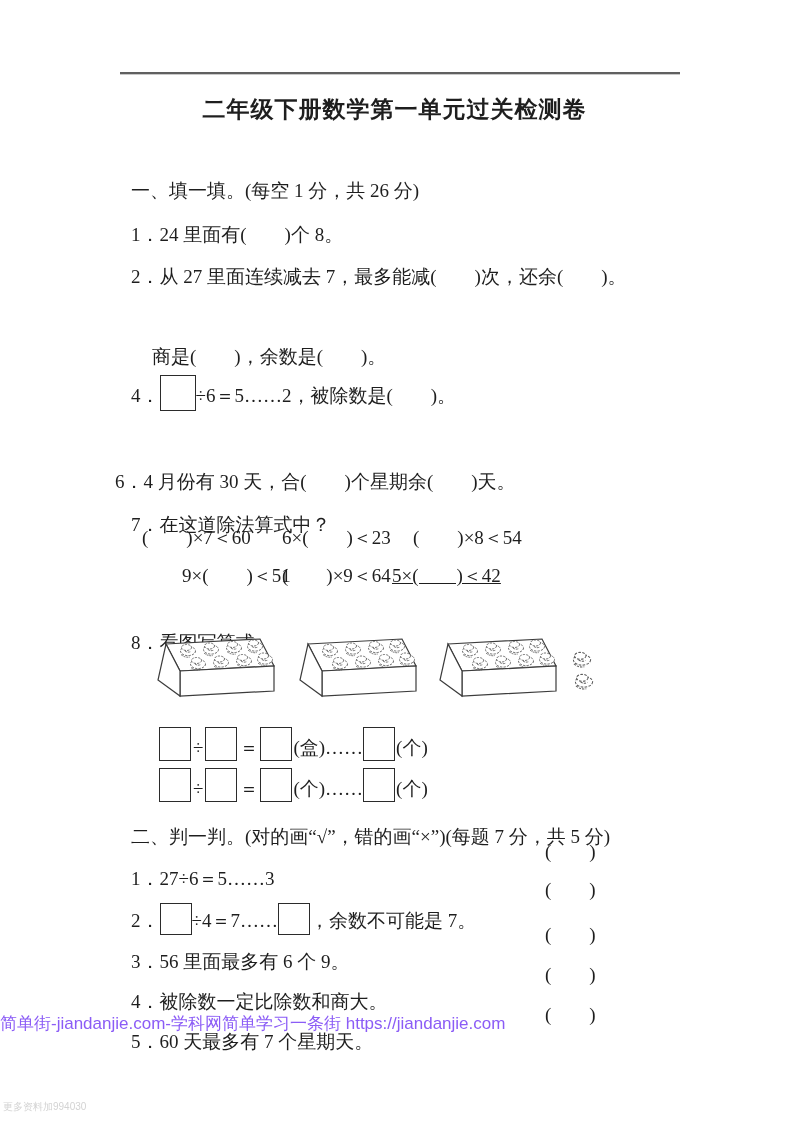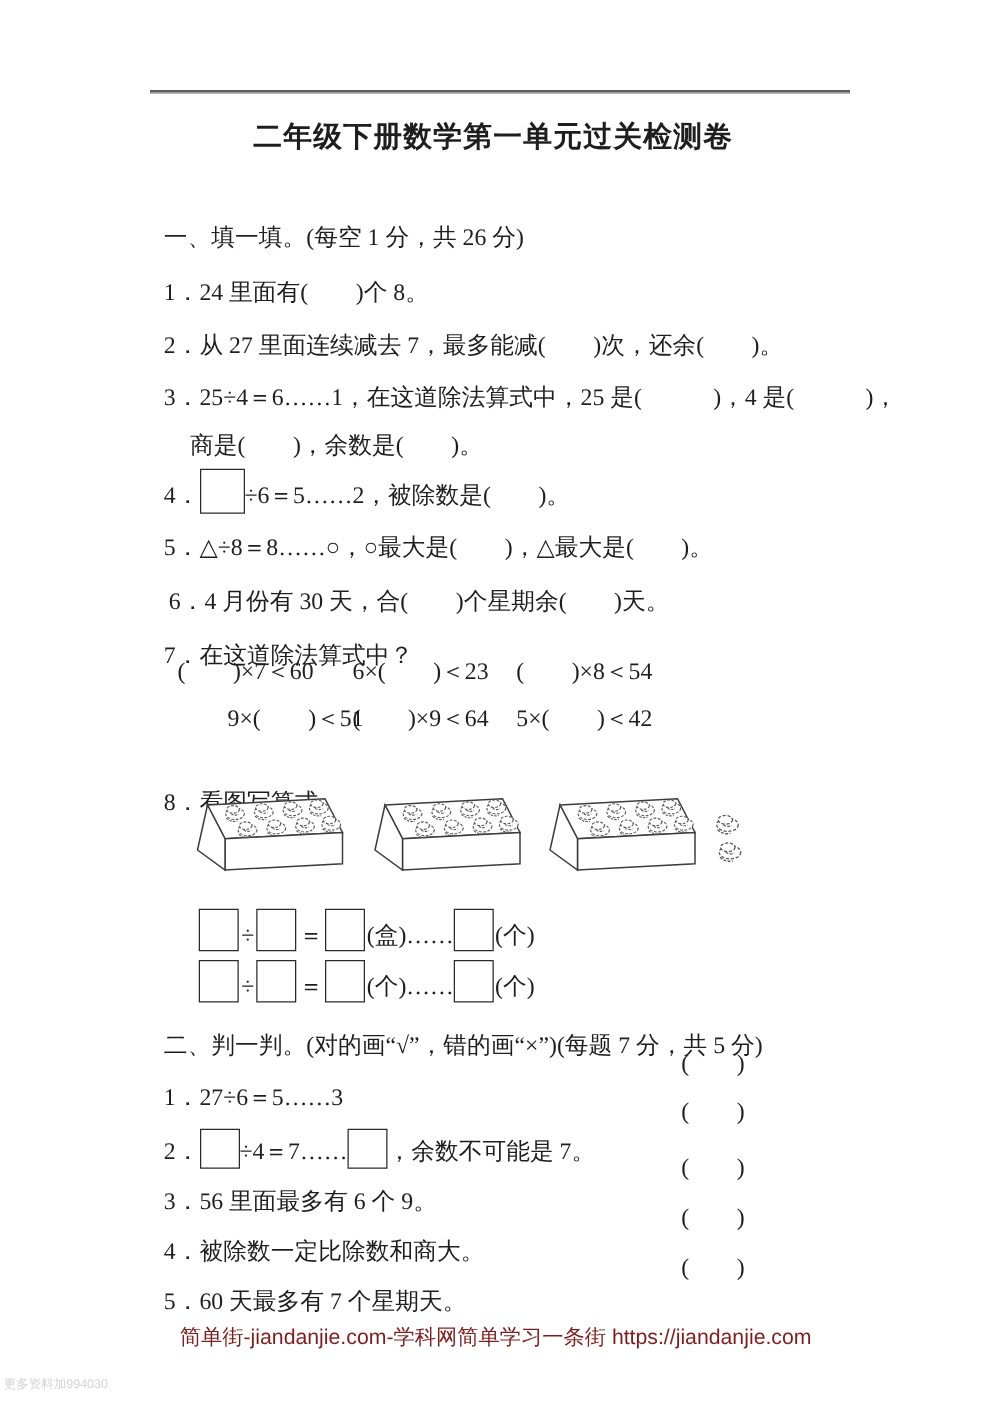--- a/index.html
+++ b/index.html
@@ -14,22 +14,22 @@
   .row{position:absolute;font-size:19px;line-height:27px;white-space:pre;}
   .num{display:inline-block;min-width:28px;}
   .fbox{display:inline-block;width:30px;height:32px;border:1.6px solid #2b2b2b;background:#fff;vertical-align:-7px;}
   .fbox.q4{width:34px;height:34px;vertical-align:-9px;}
   .fbox.small{width:30px;height:30px;vertical-align:-8px;}
   .op{padding:0 2px;}
   .unit{padding-left:1px;}
   .q7col{position:absolute;top:0;}
   .judge{width:568px;}
   .paren{position:absolute;left:433px;top:0;}
-  .footer{position:absolute;top:1058px;left:0;width:793px;text-align:center;
-    font-family:"Liberation Sans","DejaVu Sans",sans-serif;font-size:17px;color:#7f1d1d;}
+  .footer{position:absolute;top:1012px;left:0;width:793px;text-align:left;
+    font-family:"Liberation Sans","DejaVu Sans",sans-serif;font-size:17px;color:#8b5cf6;}
   .watermark{position:absolute;top:1100px;left:3px;
     font-family:"Liberation Sans","DejaVu Sans",sans-serif;font-size:10px;color:#d3d3d3;}
   svg .ink{fill:#ffffff;stroke:#3c3c3c;stroke-width:1.2;}
   svg .scrib{fill:#ffffff;stroke:#5a5a5a;stroke-width:0.9;stroke-dasharray:2.2 1.2;}
   svg .scribl{fill:none;stroke:#5a5a5a;stroke-width:0.9;stroke-dasharray:2 1;}
 </style>
 </head>
 <body>
 
 <div class="page">
@@ -43,51 +43,45 @@
   </div>
 
   <div class="row" style="top:194px;left:112px;text-align:right;">
     <span class="num">1．</span><span>24 里面有(　　)个 8。</span>
   </div>
 
   <div class="row" style="top:236px;left:112px;">
     <span class="num">2．</span><span>从 27 里面连续减去 7，最多能减(　　)次，还余(　　)。</span>
   </div>
 
-  <div class="row" style="top:278px;left:112px;">
-    <span class="num">3．</span><span>25÷4＝6……1，在这道除法算式中，25 是(　　　)，4 是(　　　)，</span>
-  </div>
   <div class="row" style="top:316px;left:133px;">
     <span>商是(　　)，余数是(　　)。</span>
   </div>
 
   <div class="row" style="top:348px;left:112px;">
     <span class="num">4．</span><span class="fbox q4"></span><span>÷6＝5……2，被除数是(　　)。</span>
   </div>
 
-  <div class="row" style="top:398px;left:112px;">
-    <span class="num">5．</span><span>△÷8＝8……○，○最大是(　　)，△最大是(　　)。</span>
-  </div>
 
-  <div class="row" style="top:441px;left:116px;">
+  <div class="row" style="top:441px;left:96px;">
     <span class="num">6．</span><span>4 月份有 30 天，合(　　)个星期余(　　)天。</span>
   </div>
 
   <div class="row" style="top:484px;left:112px;">
     <span class="num">7．</span><span>在这道除法算式中？</span>
   </div>
   <div class="row" style="top:524px;left:0;width:793px;">
     <span class="q7col" style="left:142px;">(　　)×7＜60</span>
     <span class="q7col" style="left:282px;">6×(　　)＜23</span>
     <span class="q7col" style="left:413px;">(　　)×8＜54</span>
   </div>
   <div class="row" style="top:562px;left:0;width:793px;">
     <span class="q7col" style="left:142px;margin-left:40px;">9×(　　)＜51</span>
     <span class="q7col" style="left:282px;">(　　)×9＜64</span>
-    <span class="q7col" style="left:413px;">5×(　　)＜42</span>
+    <span class="q7col" style="left:392px;text-decoration:underline;">5×(　　)＜42</span>
   </div>
 
   <div class="row" style="top:602px;left:112px;">
     <span class="num">8．</span><span>看图写算式。</span>
   </div>
 
   <svg style="position:absolute;top:628px;left:130px;" width="480" height="85" viewBox="0 0 480 85">
     <defs>
       <g id="rose">
         <ellipse class="scrib" cx="0" cy="-1" rx="7.5" ry="4.6"></ellipse>

